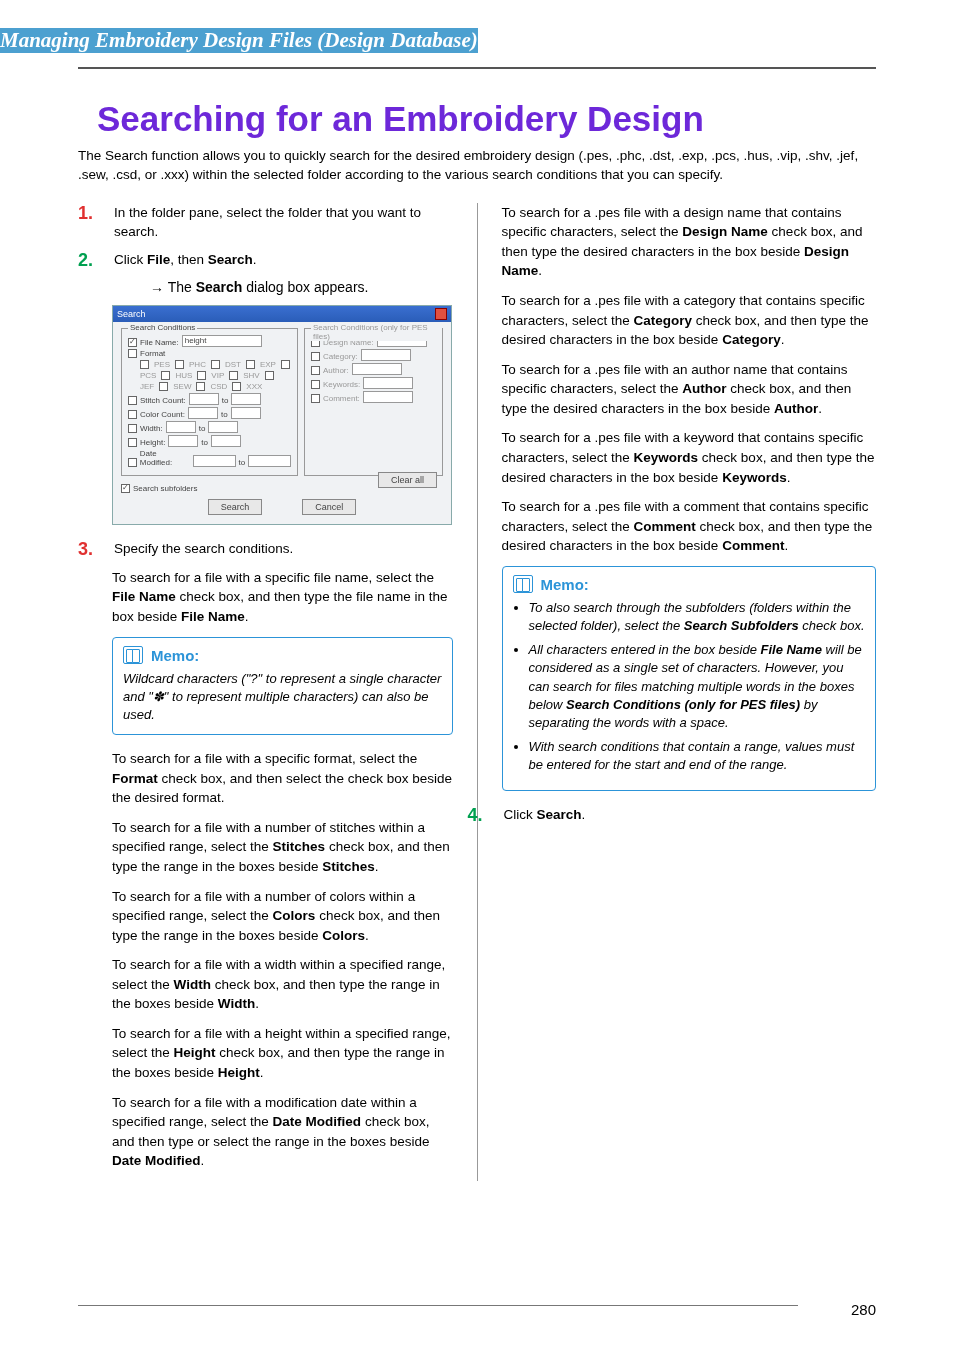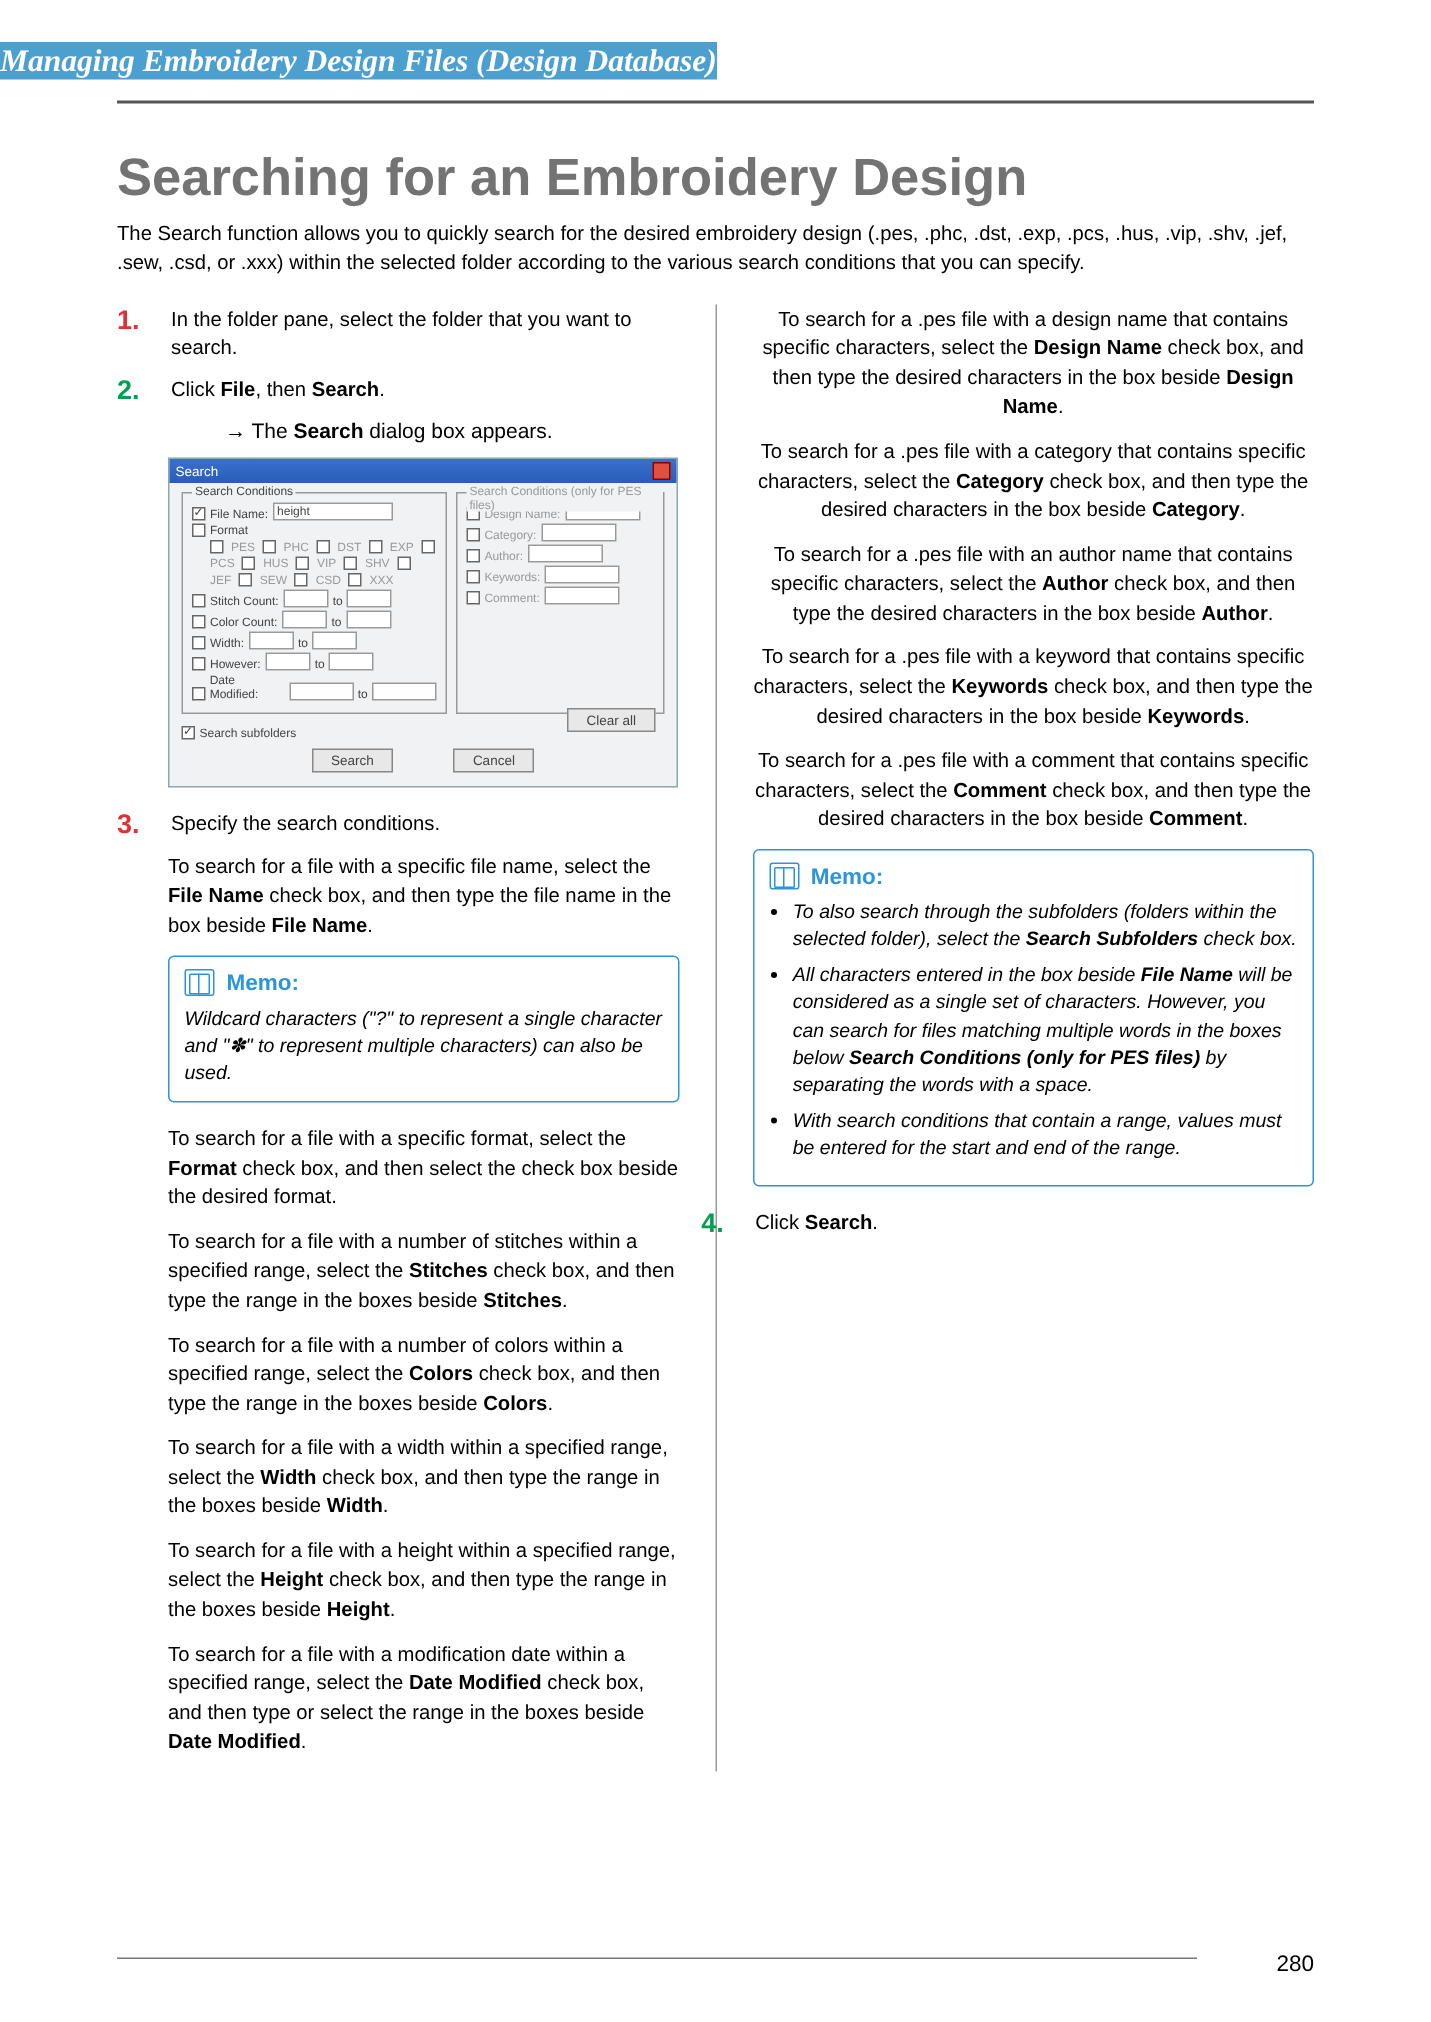--- a/index.html
+++ b/index.html
@@ -27,25 +27,26 @@
   .rule-wrap { padding: 0 78px; }
   .rule {
     border: none;
     border-top: 2.5px solid #555;
     margin: 6px 0 30px 0;
   }
   .content {
     padding: 0 78px;
   }
   .main-title {
-    color: #737373;
+    color: #6d28d9;
     font-weight: bold;
     font-size: 35px;
     margin-bottom: 8px;
     font-family: Arial, sans-serif;
+    margin-left: 19px;
   }
   .intro {
     font-size: 13.5px;
     line-height: 1.4;
     margin-bottom: 18px;
   }
   .two-col {
     display: flex;
     gap: 24px;
   }
@@ -97,21 +98,21 @@
   .dlg-input { border:1px solid #999; background:#fff; height:12px; }
   .dlg-btn { border:1px solid #888; background:#e8e8e8; font-size:9px; padding:2px 12px; }
   .dlg-btnrow { display:flex; justify-content:center; gap:40px; margin-top:6px; }
   .dlg-clear { position:absolute; right:14px; bottom:36px; }
 
   .para {
     font-size: 13.5px;
     line-height: 1.45;
     margin: 0 0 10px 34px;
   }
-  .para.right { margin-left: 0; text-align: center; }
+  .para.right { margin-left: 0; }
   .memo-box {
     border: 1.5px solid #2c94d8;
     border-radius: 4px;
     margin: 10px 0 14px 34px;
     padding: 8px 10px 10px 10px;
   }
   .memo-box.right { margin-left: 0; }
   .memo-head {
     display: flex;
     align-items: flex-end;
@@ -244,21 +245,21 @@
                 </div>
               <div class="dlg-row">
                   <span class="dlg-cb"></span>
                   <span>Width:</span>
                   <span class="dlg-input" style="width:30px;"></span>
                   <span>to</span>
                   <span class="dlg-input" style="width:30px;"></span>
                 </div>
               <div class="dlg-row">
                   <span class="dlg-cb"></span>
-                  <span>However:</span>
+                  <span>Height:</span>
                   <span class="dlg-input" style="width:30px;"></span>
                   <span>to</span>
                   <span class="dlg-input" style="width:30px;"></span>
                 </div>
               <div class="dlg-row">
                   <span class="dlg-cb"></span>
                   <span>Date Modified:</span>
                   <span class="dlg-input" style="width:44px;"></span>
                   <span>to</span>
                   <span class="dlg-input" style="width:44px;"></span>

